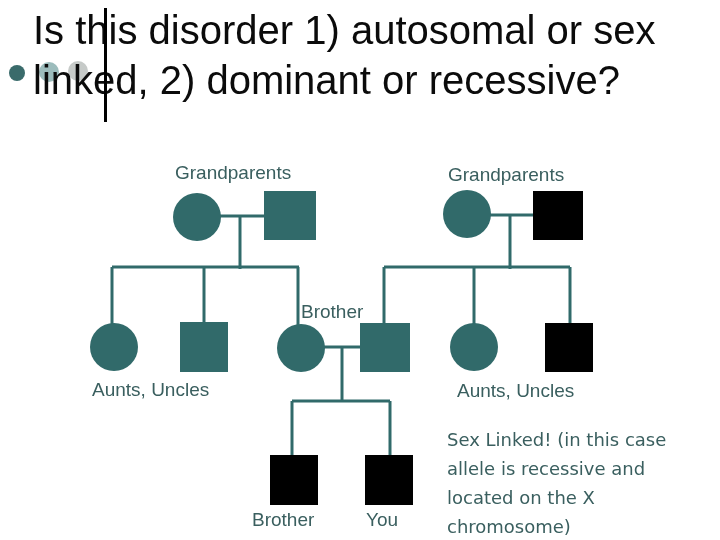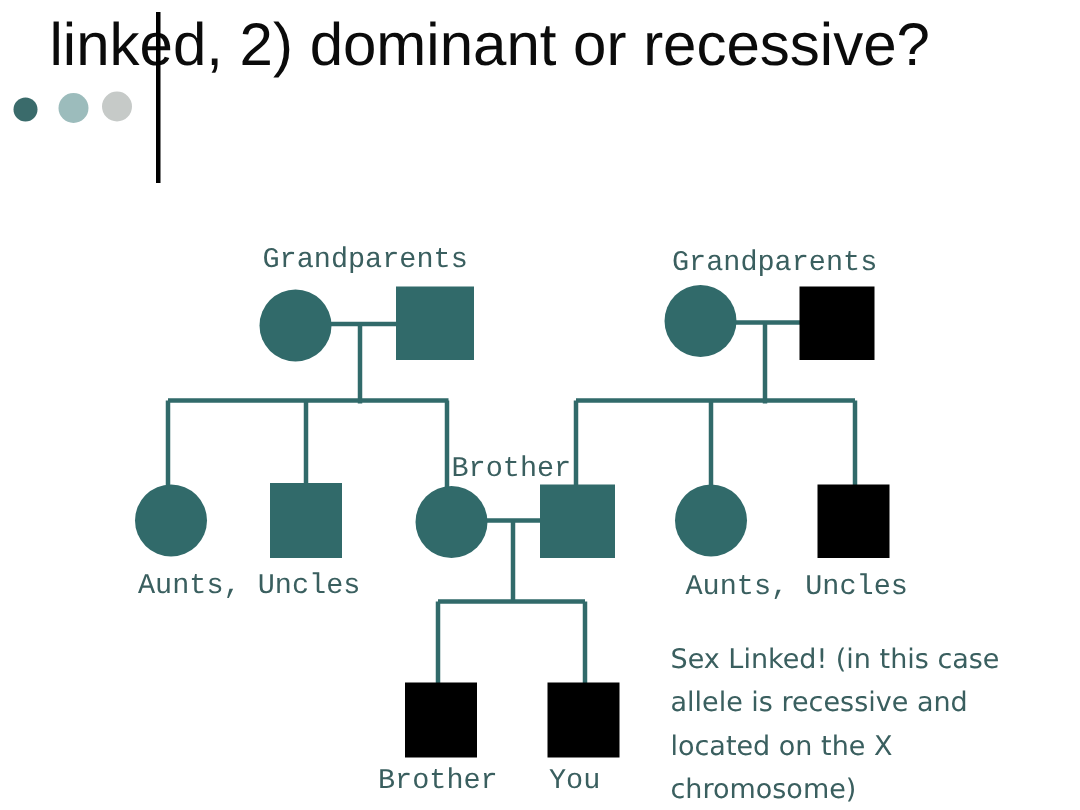--- a/index.html
+++ b/index.html
@@ -32,21 +32,21 @@
     position:absolute;left:104px;top:8px;width:3px;height:114px;
     background:#000;z-index:3;
   }
 
   
   svg.pedigree{position:absolute;left:0;top:0;z-index:0;}
 
   
   .plabel{
     position:absolute;
-    font-family:Liberation Mono, monospace;
+    font-family:Liberation Sans, sans-serif;
     font-size:19px;
     color:var(--label-teal,#3a5f5f);
     white-space:nowrap;
     z-index:2;
   }
   .lbl-grandparents-left{left:175px;top:162px;}
   .lbl-grandparents-right{left:448px;top:164px;}
   .lbl-parents{left:301px;top:301px;}
   .lbl-aunts-left{left:92px;top:379px;}
   .lbl-aunts-right{left:457px;top:380px;}
@@ -95,20 +95,21 @@
     <rect x="545" y="323" width="48" height="49" fill="#000000"></rect>
     <rect x="270" y="455" width="48" height="50" fill="#000000"></rect>
     <rect x="365" y="455" width="48" height="50" fill="#000000"></rect>
   </svg>
 
 <span class="bullet bullet-1"></span>
 <span class="bullet bullet-2"></span>
 <span class="bullet bullet-3"></span>
 
 <div class="title">
+  <div class="tline">Is this disorder 1) autosomal or sex</div>
   <div class="tline">linked, 2) dominant or recessive?</div>
 </div>
 
 <div class="vline"></div>
 
 <div class="plabel lbl-grandparents-left">Grandparents</div>
 <div class="plabel lbl-grandparents-right">Grandparents</div>
 <div class="plabel lbl-parents">Brother</div>
 <div class="plabel lbl-aunts-left">Aunts, Uncles</div>
 <div class="plabel lbl-aunts-right">Aunts, Uncles</div>

